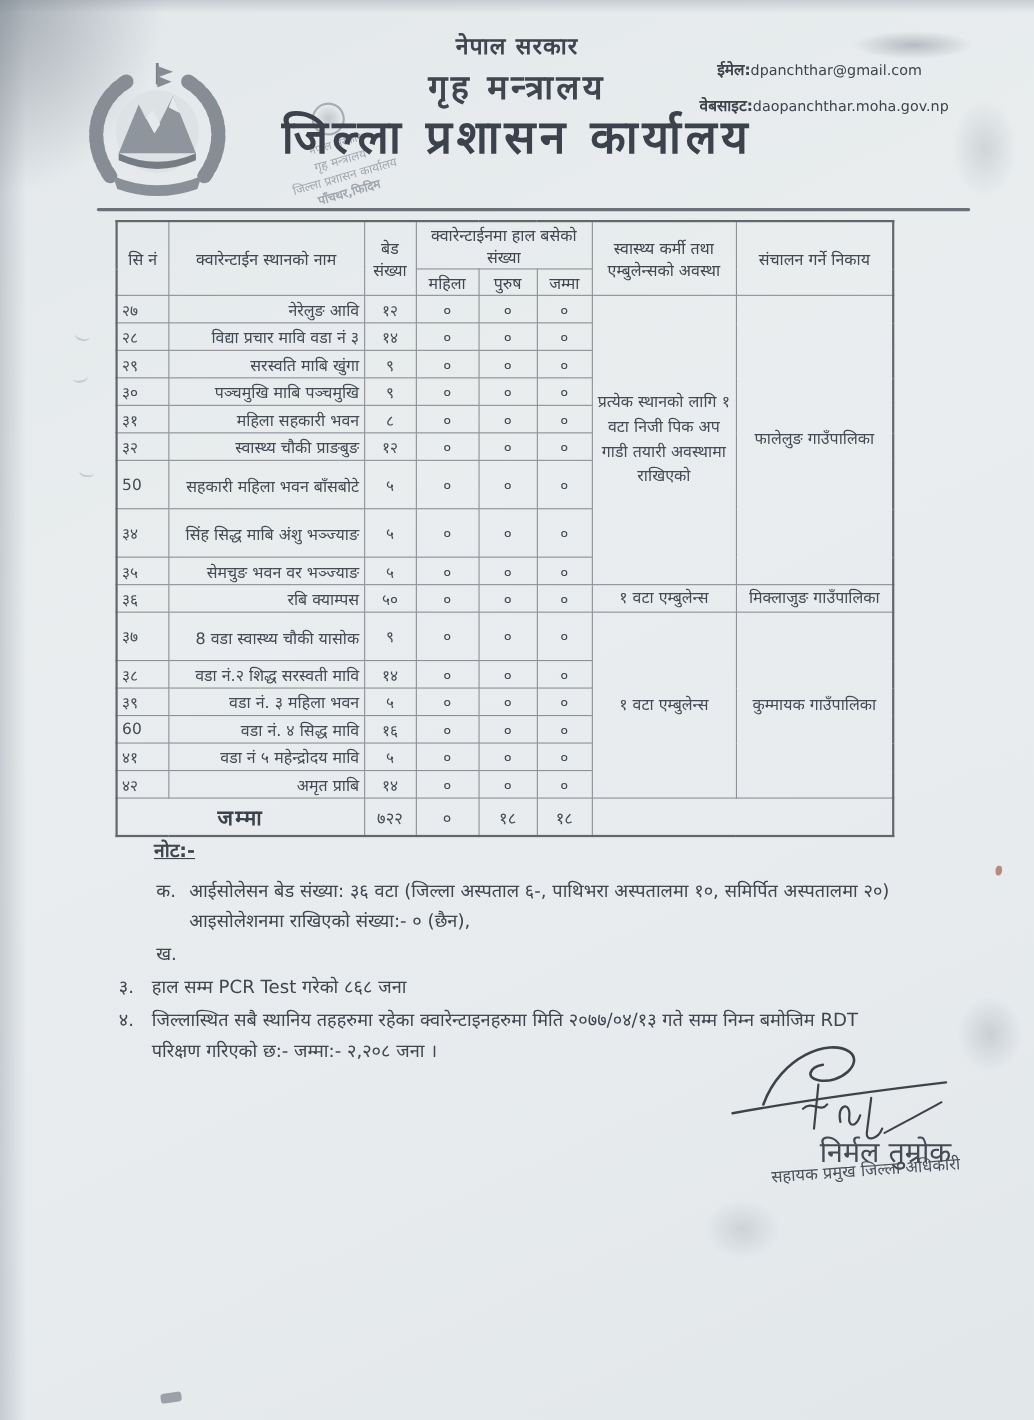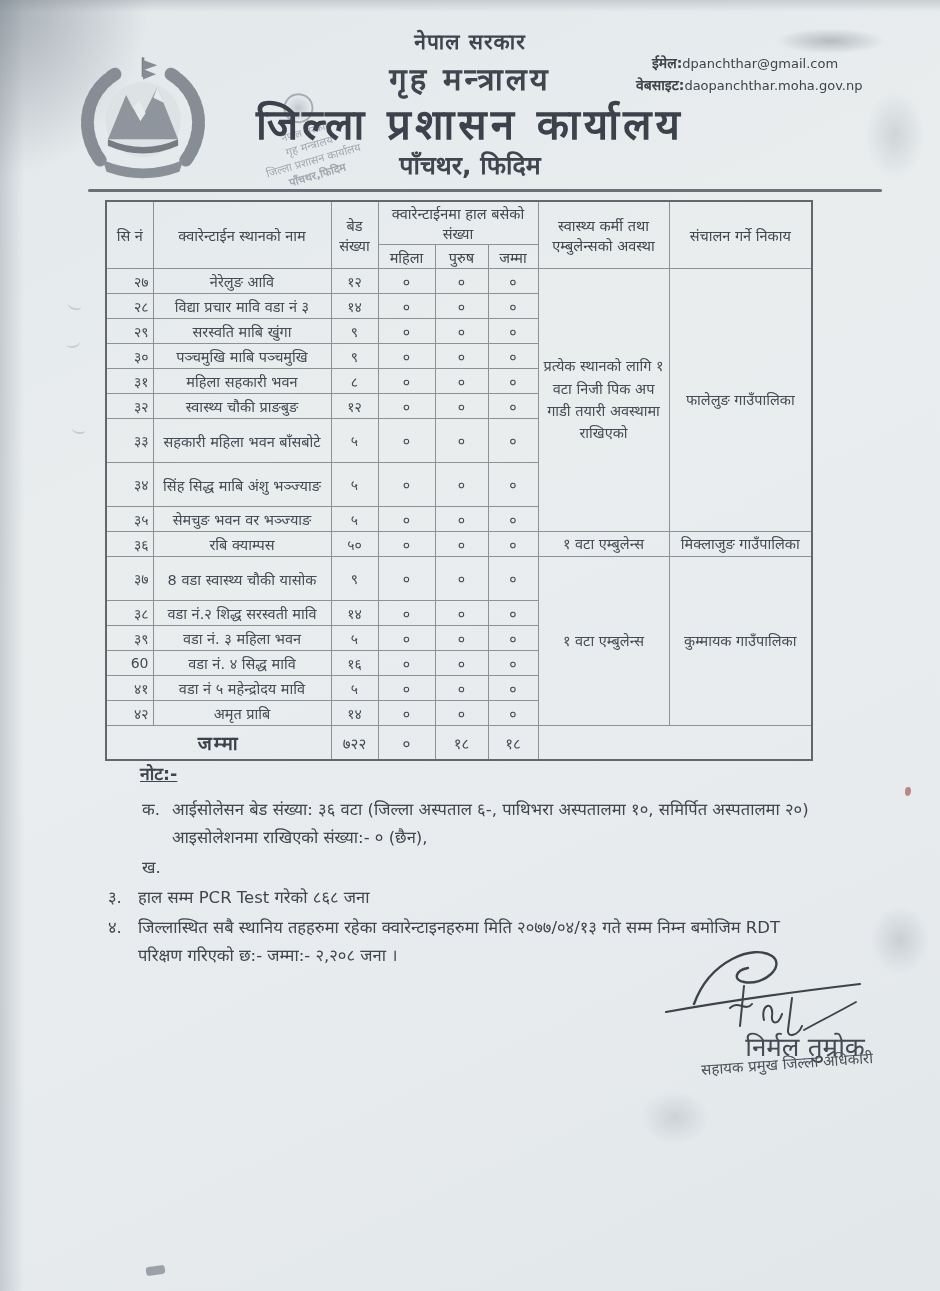--- a/index.html
+++ b/index.html
@@ -37,21 +37,21 @@
   
   .gov-title   { position:absolute; left:0; top:27px;  width:940px; text-align:center;
                  font-size:21px; font-weight:bold; color:#3f454e; letter-spacing:1px; }
   .ministry    { position:absolute; left:0; top:57px;  width:940px; text-align:center;
                  font-size:31px; font-weight:bold; color:#40464f; letter-spacing:3px; }
   .office      { position:absolute; left:0; top:94px;  width:940px; text-align:center;
                  font-size:42px; font-weight:bold; color:#3c424b; letter-spacing:4px; }
   .place       { position:absolute; left:0; top:147px; width:940px; text-align:center;
                  font-size:25px; font-weight:bold; color:#40464f; }
   .contact1 { position:absolute; left:652px; top:53px; font-size:13px; color:#3e444c;text-align:center; }
-  .contact2 { position:absolute; left:636px; top:75px; font-size:13px; color:#3e444c; }
+  .contact2 { position:absolute; left:636px; top:86px; font-size:13px; color:#3e444c; }
   .contact1 b, .contact2 b { font-size:14px; }
   .logo { position:absolute; left:78px; top:56px; }
   .stamp { position:absolute; left:232px; top:92px; width:150px; transform:rotate(-16deg);
     color:#99a0a8; text-align:center; opacity:.9; pointer-events:none; }
   .stamp .ring { width:26px; height:26px; border:2px solid #a0a7ae; border-radius:50%;
     margin:0 auto 2px auto; background:radial-gradient(circle, rgba(150,158,166,.5), transparent 70%); }
   .stamp div.ln { line-height:15px; }
   .st1 { font-size:10px; } .st2 { font-size:11px; } .st3 { font-size:11px; } .st4 { font-size:11px; font-weight:bold; }
   .divider { position:absolute; left:88px; top:189px; width:794px; height:3px;
     background:#5a5f66; border-radius:2px; opacity:.88; }
@@ -59,22 +59,22 @@
   
   table.qt { position:absolute; left:105px; top:200px; border-collapse:collapse;
     table-layout:fixed; width:707px; font-size:14px; color:#454b54;
     border:2px solid #63676c; }
   table.qt td { border:1px solid #8d9095; padding:1px 4px; vertical-align:middle; }
   .c-sn{width:47px} .c-name{width:178px} .c-beds{width:47px} .c-f{width:57px}
   .c-m{width:53px} .c-t{width:50px} .c-health{width:131px} .c-body{width:143px}
   tr.h1 { height:36px; } tr.h2 { height:24px; }
   thead td { text-align:center; font-size:14.5px; color:#41474f; }
   tbody tr { height:25px; } tbody tr.tall { height:44px; }
-  td.sn { text-align:right;margin-top:23px; }
-  td.nm { text-align:center; padding-left:7px; font-size:14.5px; }
+  td.sn { text-align:left;margin-top:23px; }
+  td.nm { text-align:right; padding-left:7px; font-size:14.5px; }
   td.num { text-align:center; }
   td.merge { text-align:center; font-size:14.5px; line-height:1.55; padding:2px 6px; }
   tr.totalrow { height:34px; }
   td.total-label { text-align:center; font-weight:bold; font-size:19px; letter-spacing:2px; color:#3c424b; }
   tr.totalrow td.num { font-size:15px; }
 
   
   .notes { position:absolute; left:108px; top:760px; width:802px; font-size:16.5px;
     color:#41464e; line-height:28px; }
   .notes .ttl { margin-left:32px; font-weight:bold; font-size:17.5px;
@@ -126,21 +126,20 @@
     <div class="ring"></div>
     <div class="ln st1">नेपाल सरकार</div>
     <div class="ln st2">गृह मन्त्रालय</div>
     <div class="ln st3">जिल्ला प्रशासन कार्यालय</div>
     <div class="ln st4">पाँचथर,फिदिम</div>
   </div>
 
   <div class="gov-title">नेपाल सरकार</div>
   <div class="ministry">गृह मन्त्रालय</div>
   <div class="office">जिल्ला प्रशासन कार्यालय</div>
-  <div class="place">पाँचथर, फिदिम</div>
   <div class="contact1"><b>ईमेल:</b><span>dpanchthar@gmail.com</span></div>
   <div class="contact2"><b>वेबसाइट:</b><span>daopanchthar.moha.gov.np</span></div>
   <div class="divider"></div>
 
   <table class="qt">
     <colgroup>
       <col class="c-sn">
         <col class="c-name">
         <col class="c-beds">
         <col class="c-f">
@@ -209,21 +208,21 @@
       </tr>
       <tr>
         <td class="sn">३२</td>
         <td class="nm">स्वास्थ्य चौकी प्राङबुङ</td>
         <td class="num">१२</td>
         <td class="num">०</td>
         <td class="num">०</td>
         <td class="num">०</td>
       </tr>
       <tr class="tall">
-        <td class="sn">३३</td>
+        <td class="sn">50</td>
         <td class="nm">सहकारी महिला भवन बाँसबोटे</td>
         <td class="num">५</td>
         <td class="num">०</td>
         <td class="num">०</td>
         <td class="num">०</td>
       </tr>
       <tr class="tall">
         <td class="sn">३४</td>
         <td class="nm">सिंह सिद्ध माबि अंशु भञ्ज्याङ</td>
         <td class="num">५</td>

